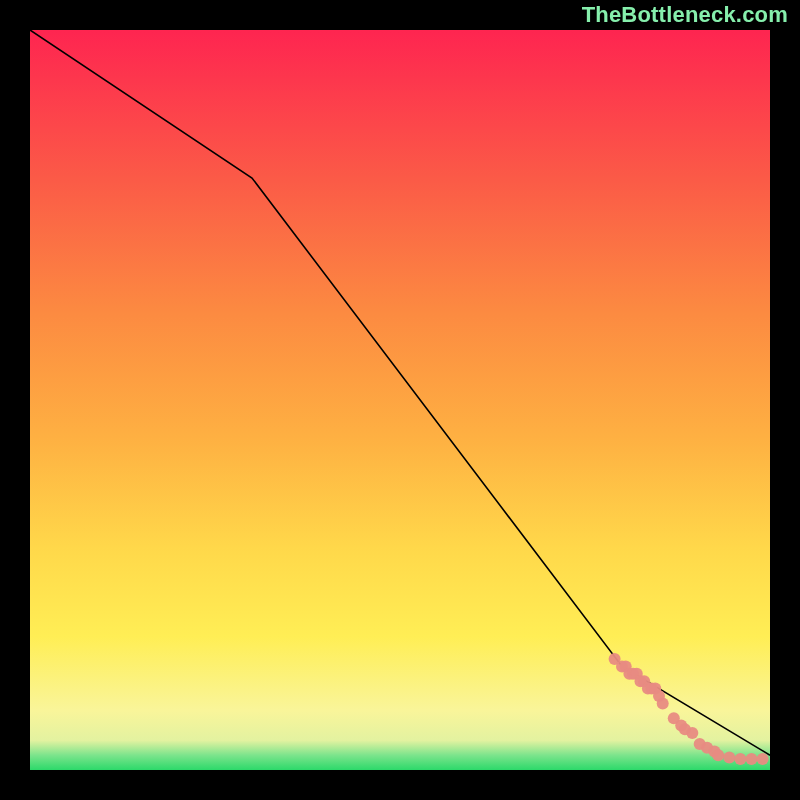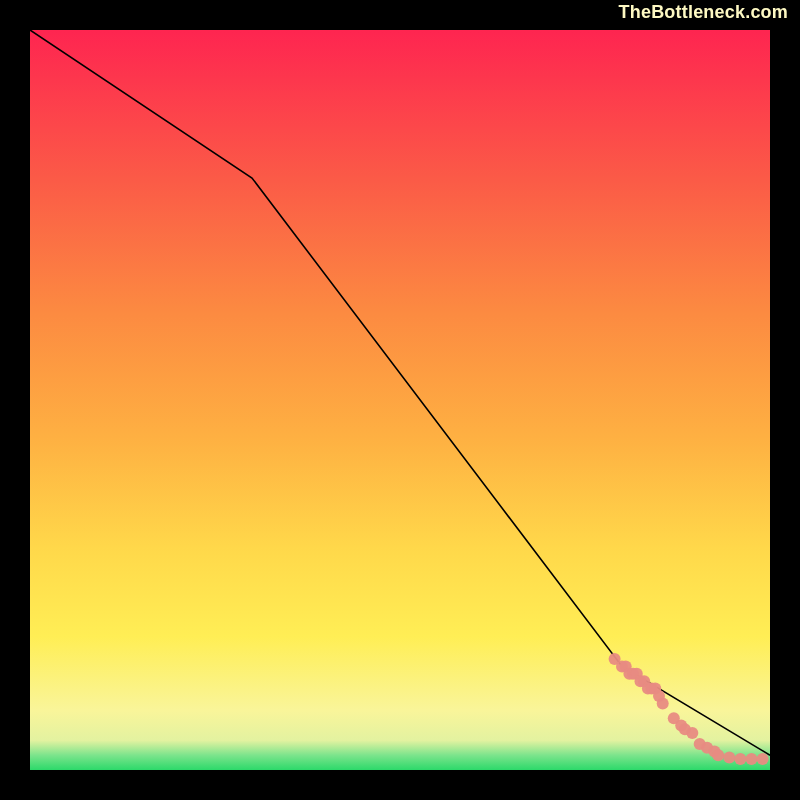--- a/index.html
+++ b/index.html
@@ -14,23 +14,23 @@
   .stage {
     position: relative;
     width: 800px;
     height: 800px;
     background: #000;
   }
   .watermark {
     position: absolute;
     top: 2px;
     right: 12px;
-    font-size: 18px;
+    font-size: 22px;
     font-weight: 600;
-    color: #fef9c3;
+    color: #86efac;
     letter-spacing: 0.2px;
     z-index: 5;
   }
   svg.chart {
     position: absolute;
     left: 30px;
     top: 30px;
     width: 740px;
     height: 740px;
     display: block;

